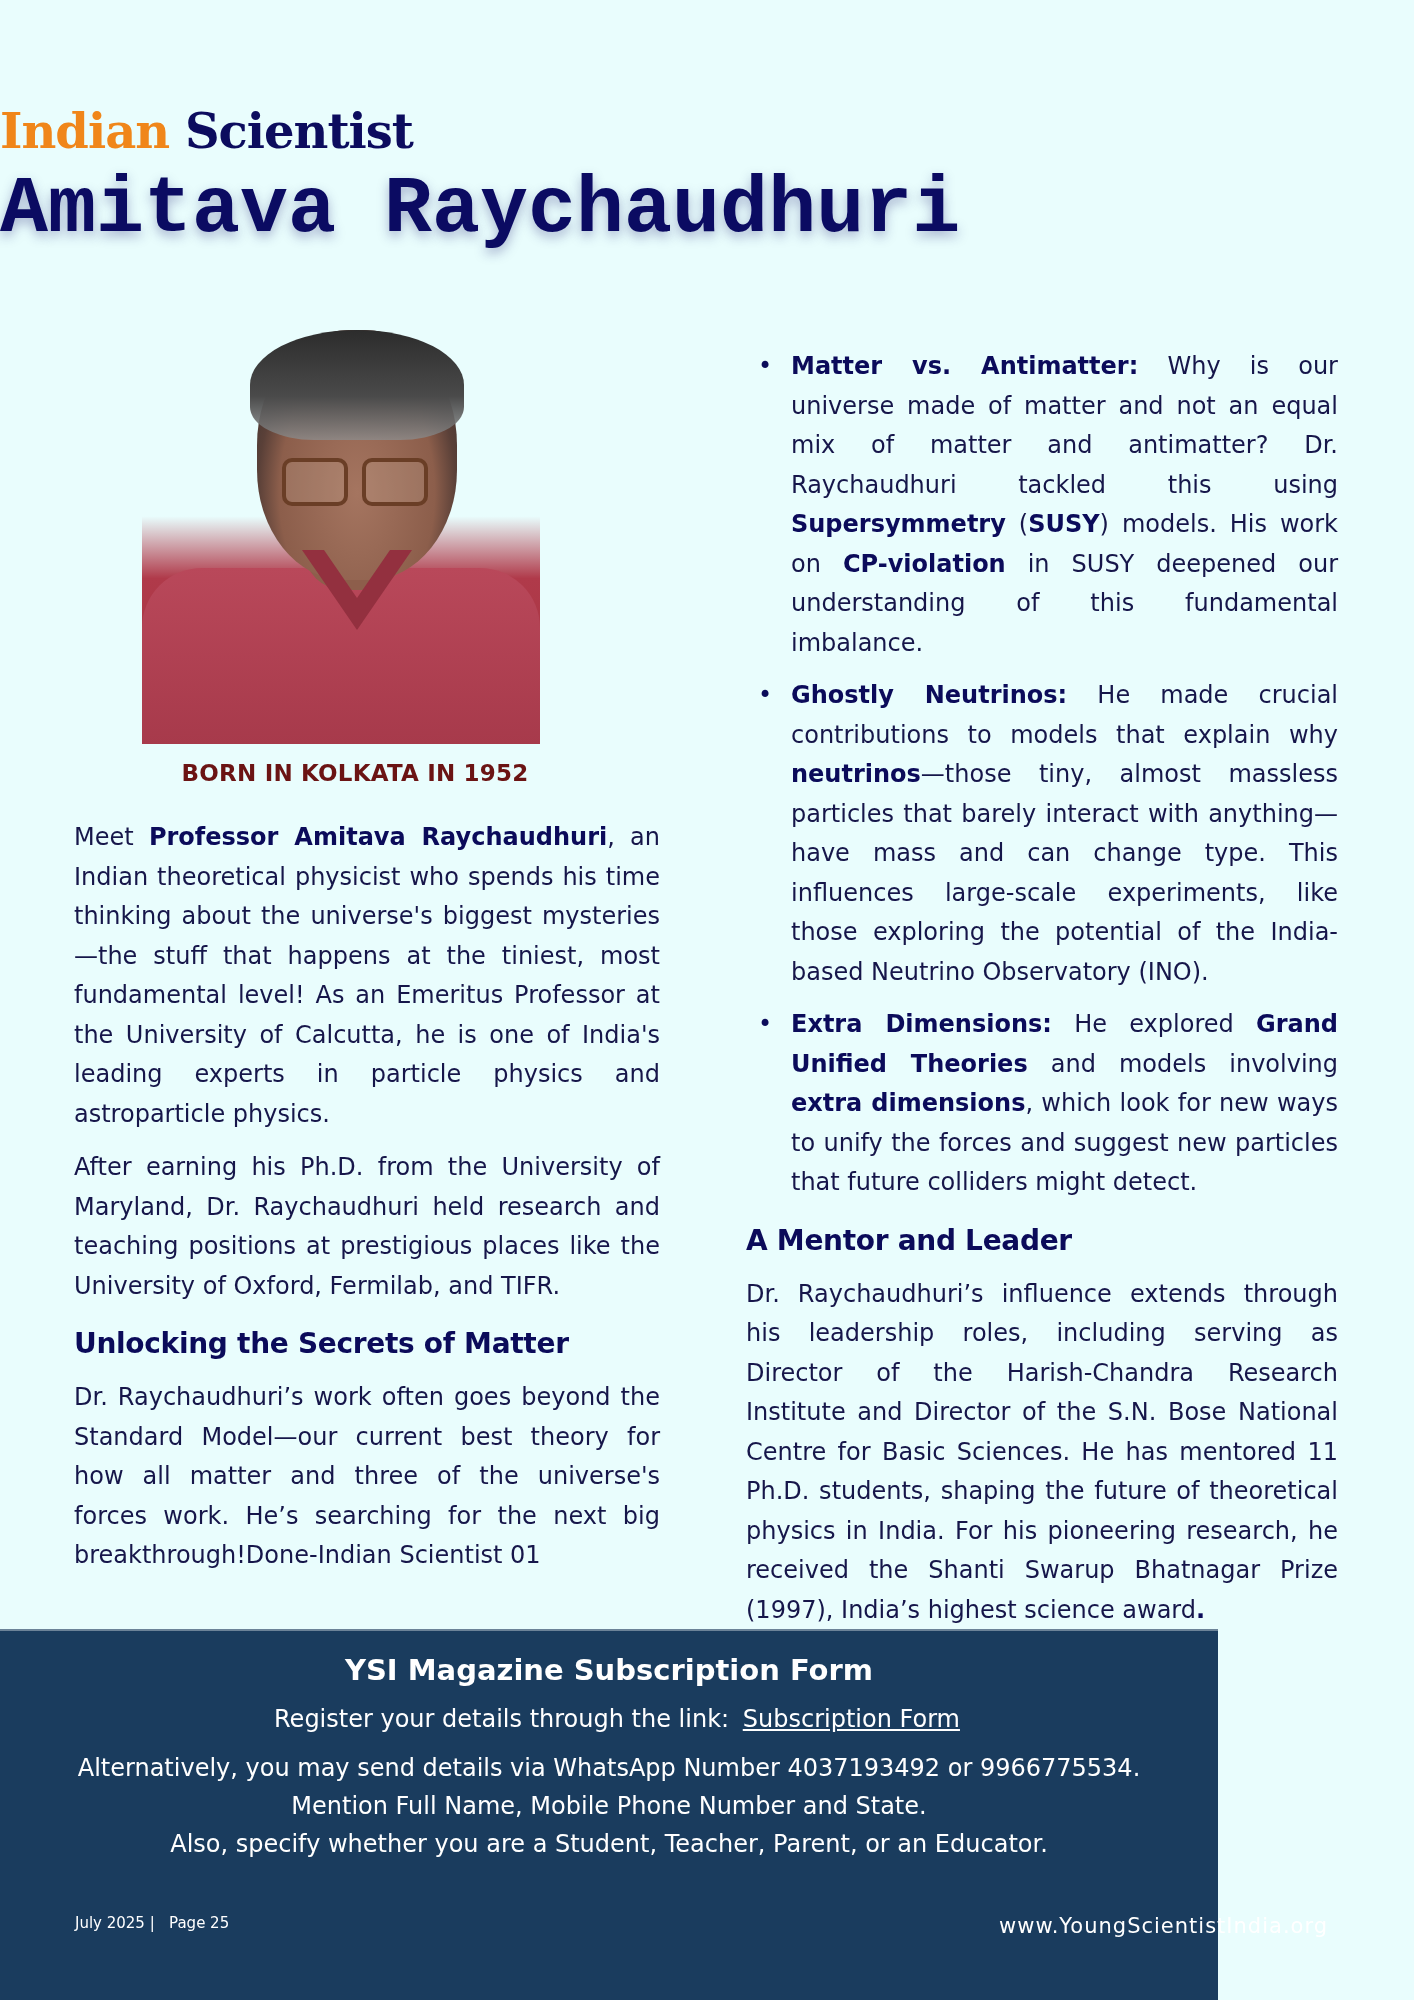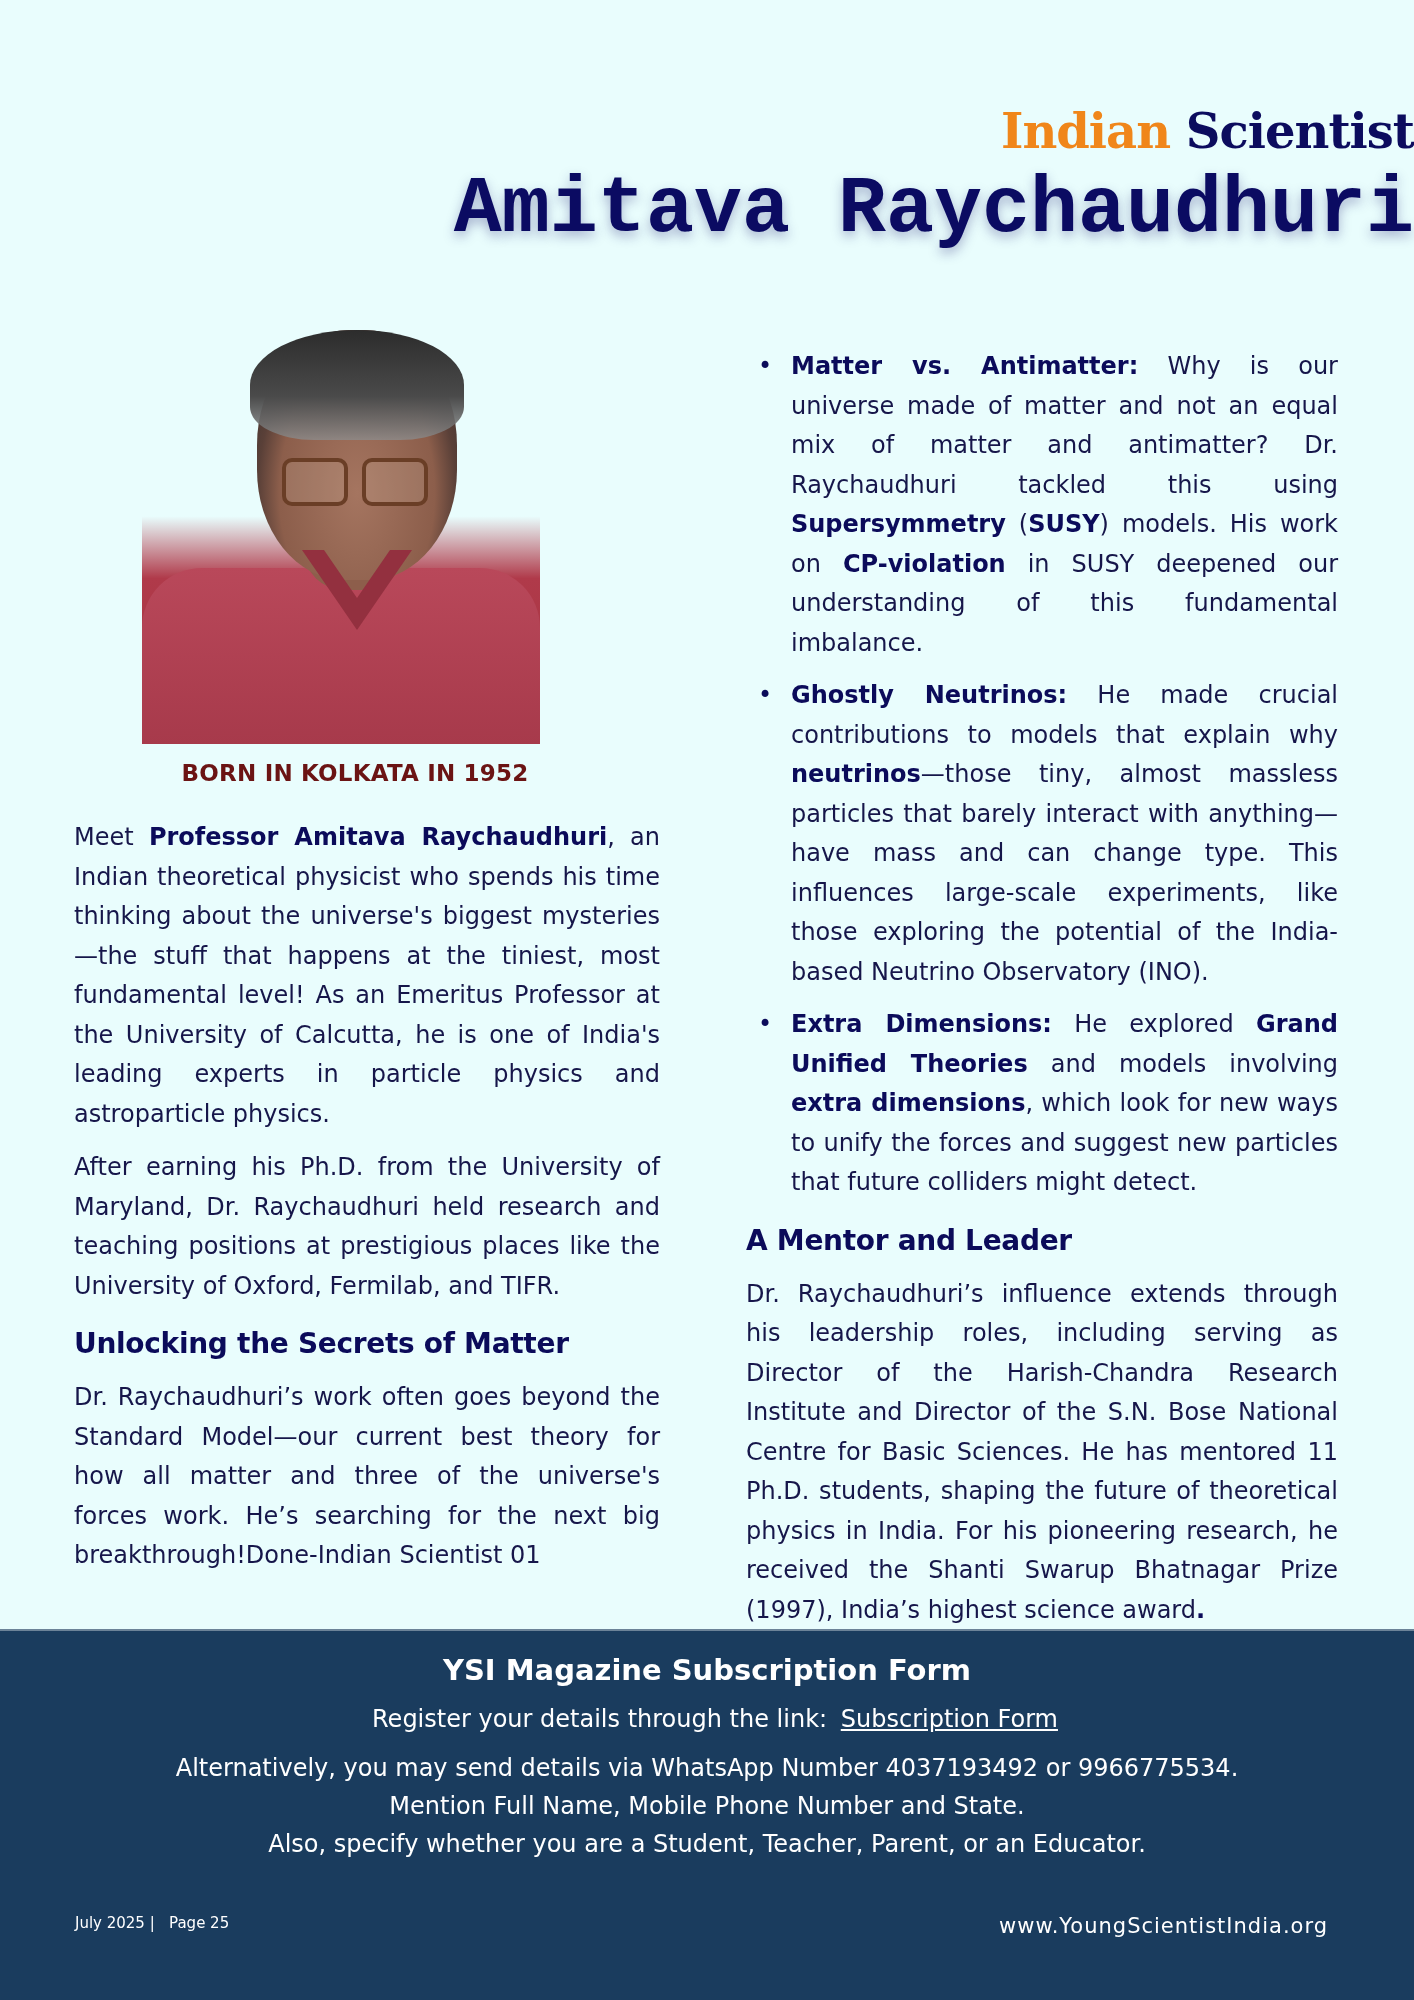--- a/index.html
+++ b/index.html
@@ -4,21 +4,21 @@
 <style>
   * { box-sizing: border-box; margin: 0; padding: 0; }
   html, body { width: 1414px; height: 2000px; }
   body {
     background: #e9fdfd;
     font-family: "DejaVu Sans", sans-serif;
     color: #1a1a4e;
     position: relative;
     overflow: hidden;
   }
-  .header { position: absolute; left: 0; top: 100px; width: 1414px; text-align: right; }
+  .header { position: absolute; left: 0; top: 100px; width: 1414px; text-align: left; }
   .kicker { font-family: "DejaVu Serif", serif; font-weight: bold; font-size: 48px; line-height: 62px; letter-spacing: -1px; }
   .kicker .k1 { color: #f0861a; }
   .kicker .k2 { color: #0c0c5e; }
   .name {
     font-family: Liberation Mono, monospace; font-weight: bold; font-size: 80px; line-height: 96px;
     color: #0b0b62; text-shadow: 0 5px 12px rgba(40,40,120,0.35); letter-spacing: 0px;
   }
   .prize { font-family: "DejaVu Sans", sans-serif; font-size: 29px; color: #2b5e1b; margin-top: 10px; letter-spacing: 0.3px; font-weight: 300; }
 
   .photo {
@@ -63,21 +63,21 @@
   .col-left { left: 74px; top: 818px; width: 586px; }
   .col-right { left: 746px; top: 347px; width: 592px; }
   .col p { margin-bottom: 14px; }
   .col b { color: #0b0b5a; }
   .h2 { font-family: "DejaVu Sans", sans-serif; font-weight: bold; font-size: 28px; color: #0b0b5a; line-height: 40px; margin: 18px 0 14px 0; text-align: left; letter-spacing: -0.3px; }
   ul.bullets { list-style: none; }
   ul.bullets li { position: relative; padding-left: 45px; margin-bottom: 13px; }
   ul.bullets li::before { content: "•"; position: absolute; left: 12px; top: 0; color: #0b0b5a; font-size: 24px; }
 
   .footer {
-    position: absolute; left: 0; top: 1629px; width: 1414px; height: 371px;
+    position: absolute; left: 0; top: 1629px; width: 1218px; height: 371px;
     background: #1a3c5e; border-top: 2px solid #6c8398; color: #ffffff; text-align: center;
   }
   .f-title { font-weight: bold; font-size: 29px; margin-top: 20px; line-height: 38px; }
   .f-reg { font-size: 24px; margin-top: 14px; line-height: 32px; padding-left: 16px; }
   .f-reg a { color: #fff; text-decoration: underline; margin-left: 6px; }
   .f-lines { font-size: 24px; line-height: 38px; margin-top: 14px; }
   .f-left { position: absolute; left: 75px; top: 1914px; font-size: 15px; color: #fff; }
   .f-right { position: absolute; right: 86px; top: 1914px; font-size: 21px; color: #fff; letter-spacing: 1px; }
 </style>
 </head>

